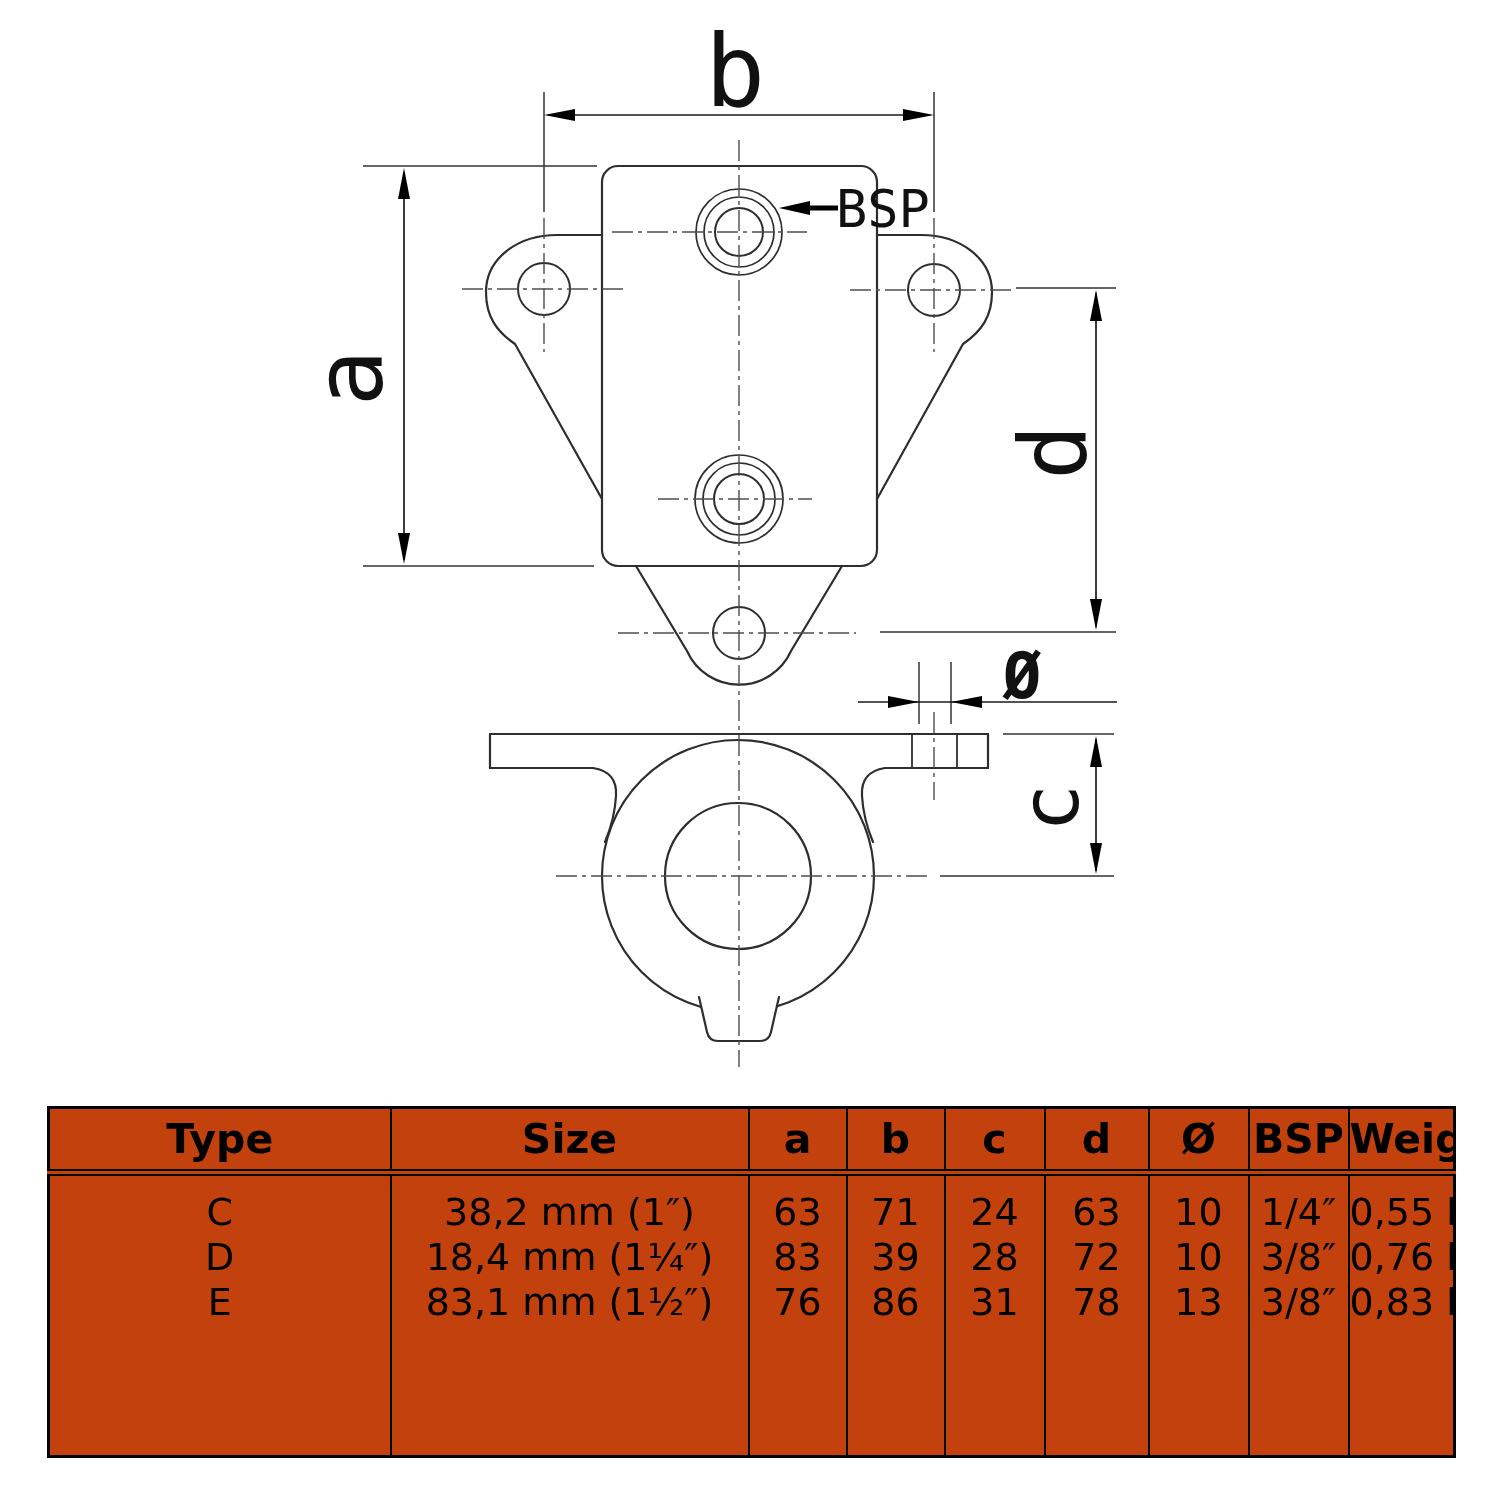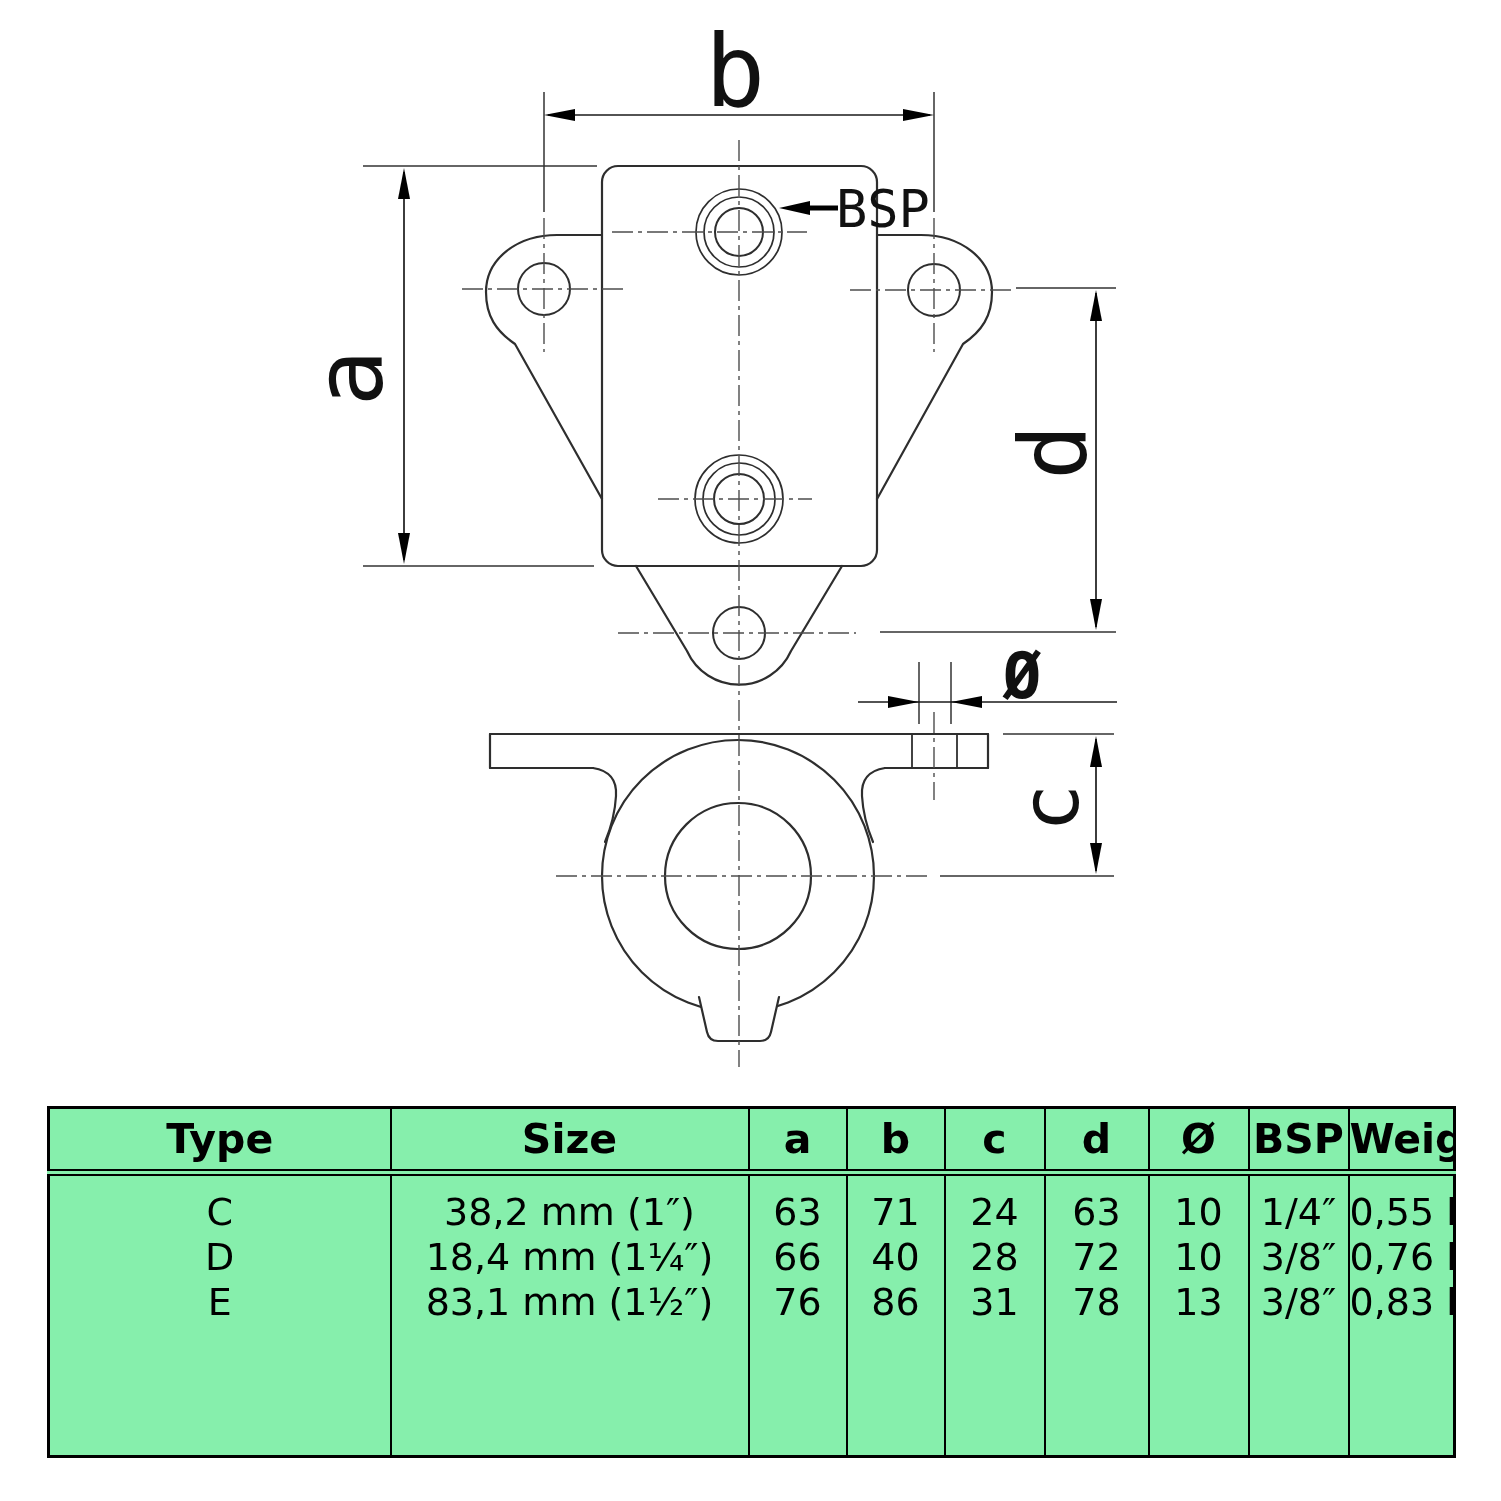--- a/index.html
+++ b/index.html
@@ -8,21 +8,21 @@
     font-family:"DejaVu Sans","Liberation Sans",sans-serif; overflow:hidden;
   }
   .drawing-svg { position:absolute; left:0; top:0; }
 
   
   .dimtext { font-family:"DejaVu Sans Mono","Liberation Mono",monospace; fill:#111; }
 
   
   .spec-table {
     position:absolute; left:47px; top:1106px; width:1406px; height:352px;
-    border-collapse:collapse; table-layout:fixed; background:#86efac;
+    border-collapse:collapse; table-layout:fixed; background:#c2410c;
     border:3px solid #000;
   }
   .spec-table th, .spec-table td {
     border-left:2px solid #000; border-right:2px solid #000;
     padding:0; text-align:center; color:#000; overflow:hidden; white-space:nowrap;
   }
   .spec-table thead th {
     font-size:41px; font-weight:bold; height:60px;
     border-bottom:7px double #000; vertical-align:middle;
   }
@@ -185,22 +185,22 @@
         <td>71</td>
         <td>24</td>
         <td>63</td>
         <td>10</td>
         <td>1/4″</td>
         <td>0,55 kg</td>
       </tr>
       <tr class="data-row">
         <td>D</td>
         <td>18,4 mm (1¼″)</td>
-        <td>66</td>
-        <td>40</td>
+        <td>83</td>
+        <td>39</td>
         <td>28</td>
         <td>72</td>
         <td>10</td>
         <td>3/8″</td>
         <td>0,76 kg</td>
       </tr>
       <tr class="data-row">
         <td>E</td>
         <td>83,1 mm (1½″)</td>
         <td>76</td>

